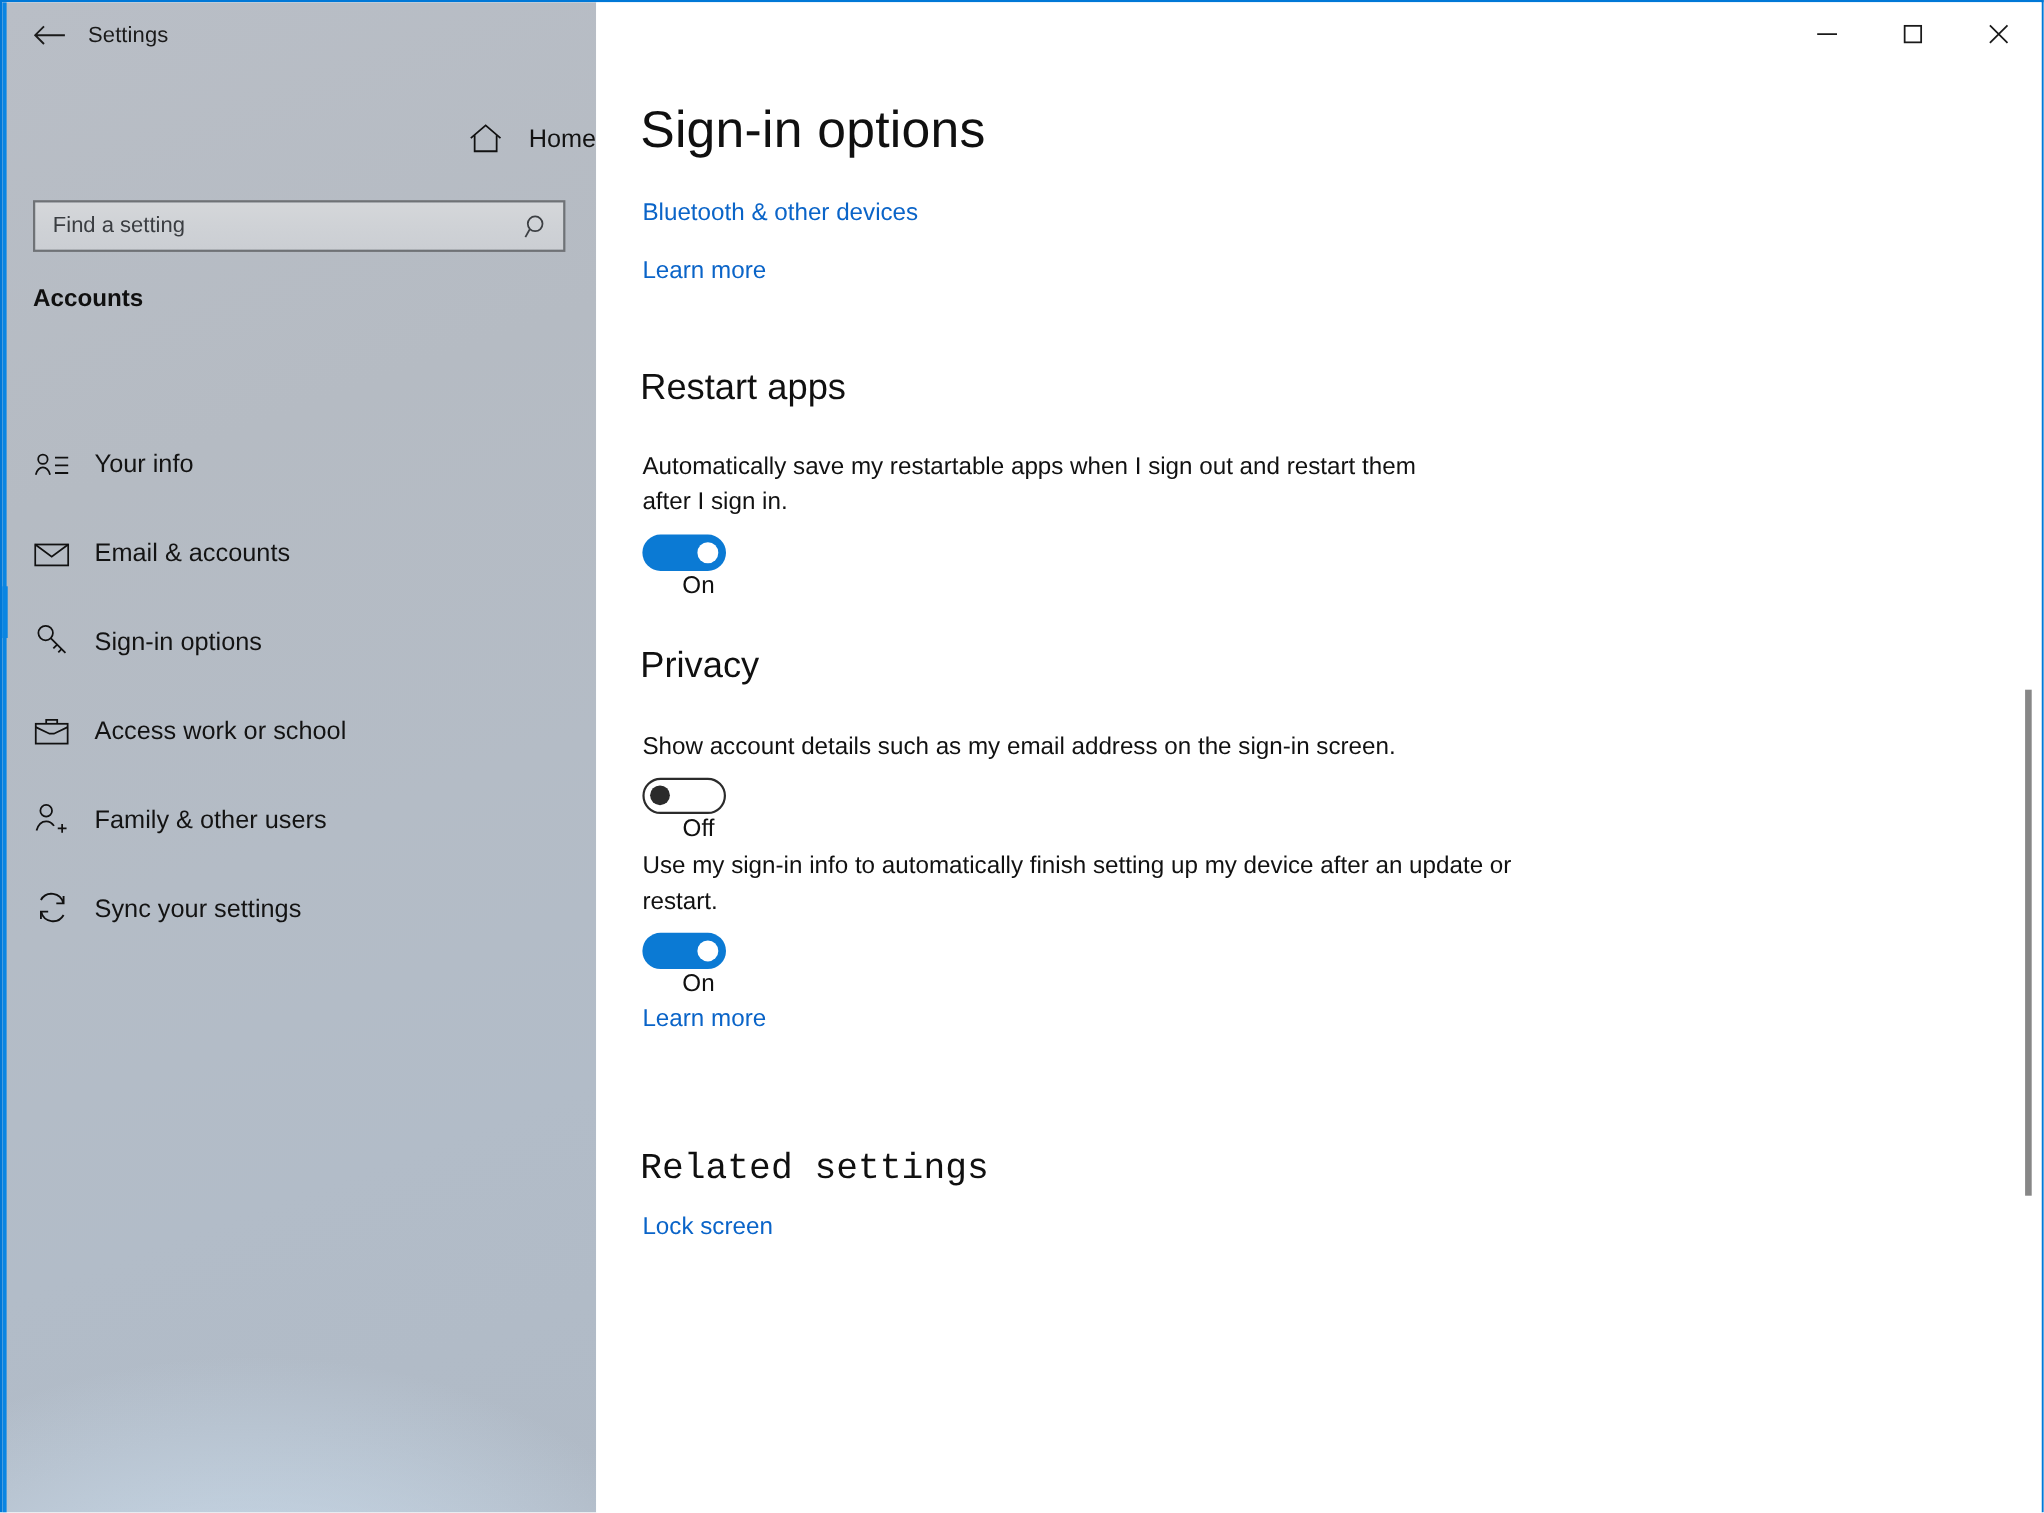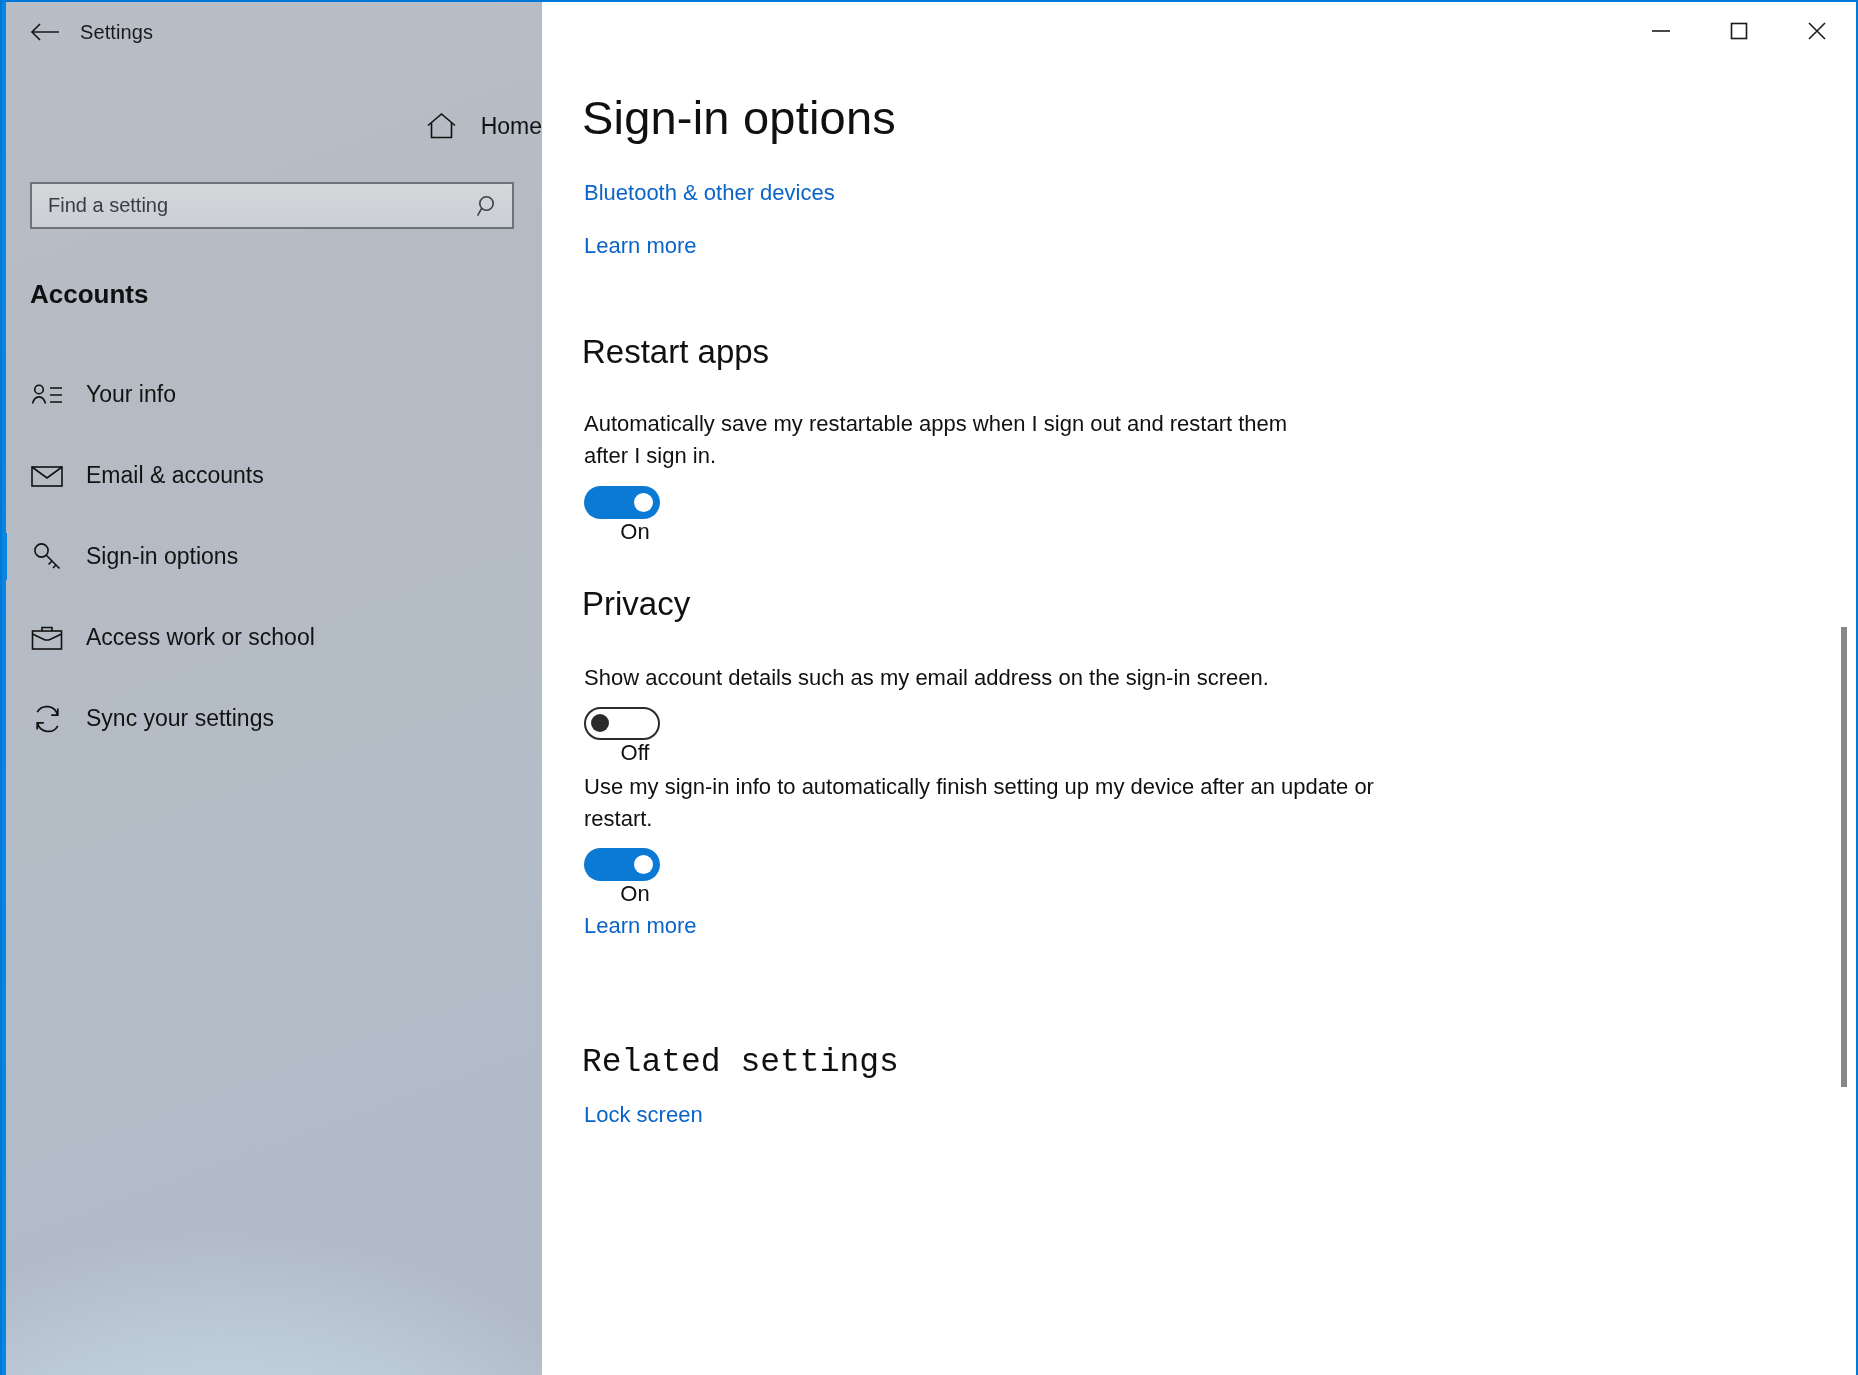--- a/index.html
+++ b/index.html
@@ -109,36 +109,36 @@
   #search-input::placeholder { color: #3a3d41; opacity: 1; }
   #search-icon-btn {
     width: 48px; height: 43px;
     display: flex; align-items: center; justify-content: center;
     cursor: pointer;
     flex: none;
   }
 
   #section-title {
     position: absolute;
-    left: 28px; top: 277px;
-    font-size: 26px;
+    left: 28px; top: 256px;
+    font-size: 22px;
     font-weight: bold;
     color: #101010;
   }
 
   #nav-list {
     position: absolute;
     left: 0; top: 352px;
     width: 540px;
   }
   .nav-item {
     position: relative;
     height: 81px;
     display: flex;
-    align-items: center;
+    align-items: flex-end;
     cursor: pointer;
   }
   .nav-item .nav-label {
     margin-left: 16px;
     font-size: 23px;
     color: #131313;
     white-space: nowrap;
   }
   .nav-item.selected::before {
     content: "";
@@ -350,20 +350,30 @@
         <span class="nav-icon">
           <svg width="32" height="26" viewBox="0 0 32 26" fill="none" stroke="#111" stroke-width="1.6">
             <rect x="1.5" y="6" width="29" height="18"></rect>
             <path d="M11 6 V2.5 H21 V6"></path>
             <path d="M1.5 9 L14 15 H18 L30.5 9"></path>
           </svg>
         </span>
         <span class="nav-label">Access work or school</span>
       </div>
 
+      <div class="nav-item">
+        <span class="nav-icon">
+          <svg width="32" height="30" viewBox="0 0 32 30" fill="none" stroke="#111" stroke-width="1.6">
+            <circle cx="11" cy="8" r="5.3"></circle>
+            <path d="M2.2 26 c1.6-6 5.2-8.4 8.8-8.4 c2.6 0 5.2 1.3 7.1 4.2"></path>
+            <path d="M21.5 24 H29.5 M25.5 20 V28"></path>
+          </svg>
+        </span>
+        <span class="nav-label">Family &amp; other users</span>
+      </div>
 
       <div class="nav-item">
         <span class="nav-icon">
           <svg width="31" height="30" viewBox="0 0 31 30" fill="none" stroke="#111" stroke-width="1.7">
             <path d="M25.5 11 A11 11 0 0 0 5.2 8.2"></path>
             <path d="M5.5 19 A11 11 0 0 0 25.8 21.8"></path>
             <path d="M25.8 4.5 L25.8 11.2 L19.2 11.2"></path>
             <path d="M5.2 25.5 L5.2 18.8 L11.8 18.8"></path>
           </svg>
         </span>

